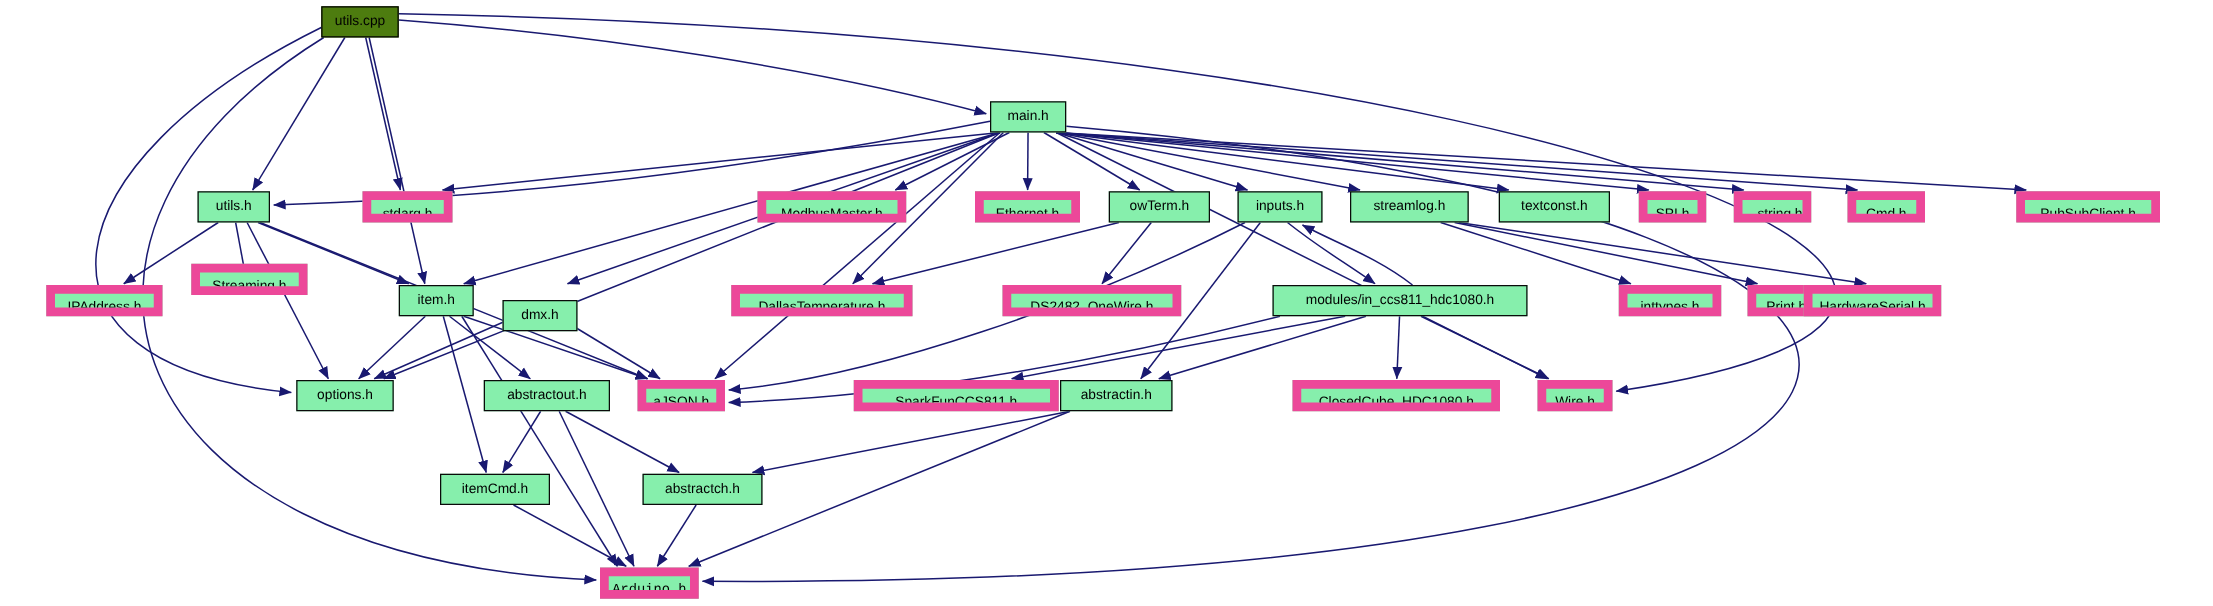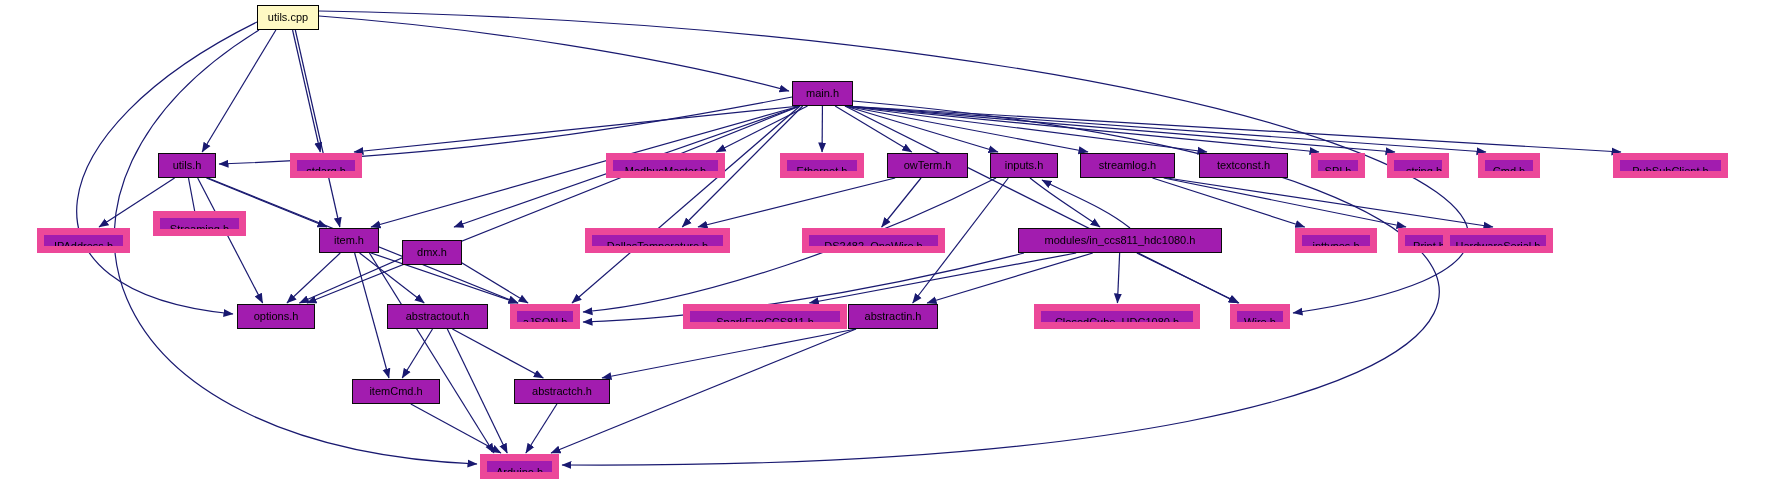--- a/index.html
+++ b/index.html
@@ -1,24 +1,24 @@
 <!DOCTYPE html>
 <html><head>
 <meta charset="utf-8">
 <style>
   html,body{margin:0;padding:0;background:#ffffff;}
   .stage{position:relative;width:1770px;height:485px;background:#ffffff;
          font-family:"Liberation Sans",sans-serif;overflow:hidden;}
   .edge-layer{position:absolute;left:0;top:0;width:1770px;height:485px;}
-  .node{position:absolute;box-sizing:border-box;height:25px;background:#a21caf;
+  .node{position:absolute;box-sizing:border-box;height:25px;background:#86efac;
         border:1px solid #000;color:#000;font-size:11px;line-height:23px;
         text-align:center;white-space:nowrap;overflow:hidden;z-index:2;}
   .node.internal{border:1px solid #0a0a0a;}
   .node.external{border:7px solid #ec4899;}
-  .node.root{background:#fef9c3;border:1.4px solid #000;font-weight:normal;}
+  .node.root{background:#4d7c0f;border:1.4px solid #000;font-weight:normal;}
 </style>
 </head>
 <body>
 
 <div class="stage">
   <svg class="edge-layer" width="1770" height="485" viewBox="0 0 1770 485" xmlns="http://www.w3.org/2000/svg">
     <defs>
       <marker id="arrow" markerWidth="11" markerHeight="9" refX="9.5" refY="4.5" orient="auto" markerUnits="userSpaceOnUse">
         <path d="M0,0.5 L10,4.5 L0,8.5 z" fill="#191970"></path>
       </marker>
@@ -112,15 +112,15 @@
       <div class="node external" style="left: 1443px; top: 228px; width: 110px;">HardwareSerial.h</div>
       <div class="node internal" style="left: 237px; top: 304px; width: 78px;">options.h</div>
       <div class="node internal" style="left: 387px; top: 304px; width: 101px;">abstractout.h</div>
       <div class="node external" style="left: 510px; top: 304px; width: 70px;">aJSON.h</div>
       <div class="node external" style="left: 683px; top: 304px; width: 164px;">SparkFunCCS811.h</div>
       <div class="node internal" style="left: 848px; top: 304px; width: 90px;">abstractin.h</div>
       <div class="node external" style="left: 1034px; top: 304px; width: 166px;">ClosedCube_HDC1080.h</div>
       <div class="node external" style="left: 1230px; top: 304px; width: 60px;">Wire.h</div>
       <div class="node internal" style="left: 352px; top: 379px; width: 88px;">itemCmd.h</div>
       <div class="node internal" style="left: 514px; top: 379px; width: 96px;">abstractch.h</div>
-      <div class="node external" style="left: 480px; top: 454px; width: 79px;">Arduino.h</div>
+      <div class="node external" style="left: 480px; top: 454px; width: 79px; font-family: Liberation Mono, monospace;">Arduino.h</div>
     </div>
 </div>
 
 </body></html>

